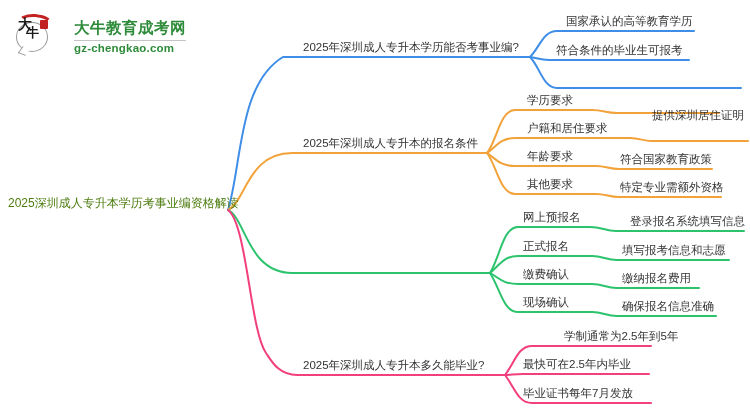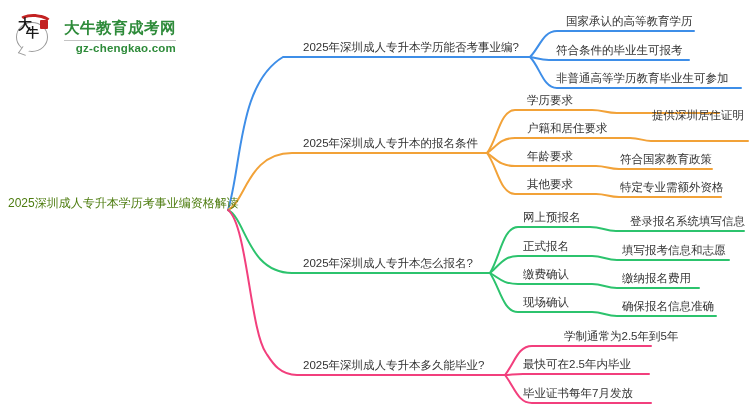--- a/index.html
+++ b/index.html
@@ -27,21 +27,21 @@
     transform:rotate(20deg) skew(-15deg);
   }
   .logo-char-a{position:absolute;left:4px;top:2px;font-size:14px;font-weight:bold;color:#1a1a1a;font-family:"DejaVu Serif",serif;}
   .logo-char-b{position:absolute;left:12px;top:10px;font-size:13px;font-weight:bold;color:#1a1a1a;font-family:"DejaVu Serif",serif;}
   .logo-arc{
     position:absolute;left:3px;top:0px;width:30px;height:14px;
     border:3px solid transparent;border-top:3.5px solid #c32222;border-radius:50%;
     transform:rotate(4deg);
   }
   .logo-seal{position:absolute;left:26px;top:6px;width:8px;height:9px;background:#c32222;border-radius:1px;}
-  .logo-text{margin-left:10px;text-align:right;}
+  .logo-text{margin-left:20px;}
   .logo-title{font-size:15.5px;font-weight:bold;letter-spacing:0.5px;border-bottom:1px solid #c4c4c4;padding-bottom:1px;}
   .logo-domain{font-size:11.5px;font-weight:bold;letter-spacing:0.2px;padding-top:1px;}
 </style>
 </head>
 <body>
 
 <div class="canvas">
 
   <svg class="links" width="750" height="410">
 
@@ -81,32 +81,30 @@
       <div class="logo-title" style="color:#2e8b3a">大牛教育成考网</div>
       <div class="logo-domain" style="color:#2e8b3a">gz-chengkao.com</div>
     </div>
   </div>
 
   <div class="lbl root-lbl" style="left:8px;top:196px">2025深圳成人专升本学历考事业编资格解读</div>
 
   <div class="lbl" style="left:303px;top:40px">2025年深圳成人专升本学历能否考事业编?</div>
   <div class="lbl" style="left:566px;top:14px">国家承认的高等教育学历</div>
   <div class="lbl" style="left:556px;top:43px">符合条件的毕业生可报考</div>
-  <div class="lbl" style="left:556px;top:71px">非普通高等学历教育毕业生可参加</div>
 
   <div class="lbl" style="left:303px;top:136px">2025年深圳成人专升本的报名条件</div>
   <div class="lbl" style="left:527px;top:93px">学历要求</div>
   <div class="lbl" style="left:527px;top:121px">户籍和居住要求</div>
   <div class="lbl" style="left:652px;top:108px">提供深圳居住证明</div>
   <div class="lbl" style="left:527px;top:149px">年龄要求</div>
   <div class="lbl" style="left:620px;top:152px">符合国家教育政策</div>
   <div class="lbl" style="left:527px;top:177px">其他要求</div>
   <div class="lbl" style="left:620px;top:180px">特定专业需额外资格</div>
 
-  <div class="lbl" style="left:303px;top:256px">2025年深圳成人专升本怎么报名?</div>
   <div class="lbl" style="left:523px;top:210px">网上预报名</div>
   <div class="lbl" style="left:630px;top:214px">登录报名系统填写信息</div>
   <div class="lbl" style="left:523px;top:239px">正式报名</div>
   <div class="lbl" style="left:622px;top:243px">填写报考信息和志愿</div>
   <div class="lbl" style="left:523px;top:267px">缴费确认</div>
   <div class="lbl" style="left:622px;top:271px">缴纳报名费用</div>
   <div class="lbl" style="left:523px;top:295px">现场确认</div>
   <div class="lbl" style="left:622px;top:299px">确保报名信息准确</div>
 
   <div class="lbl" style="left:303px;top:358px">2025年深圳成人专升本多久能毕业?</div>

